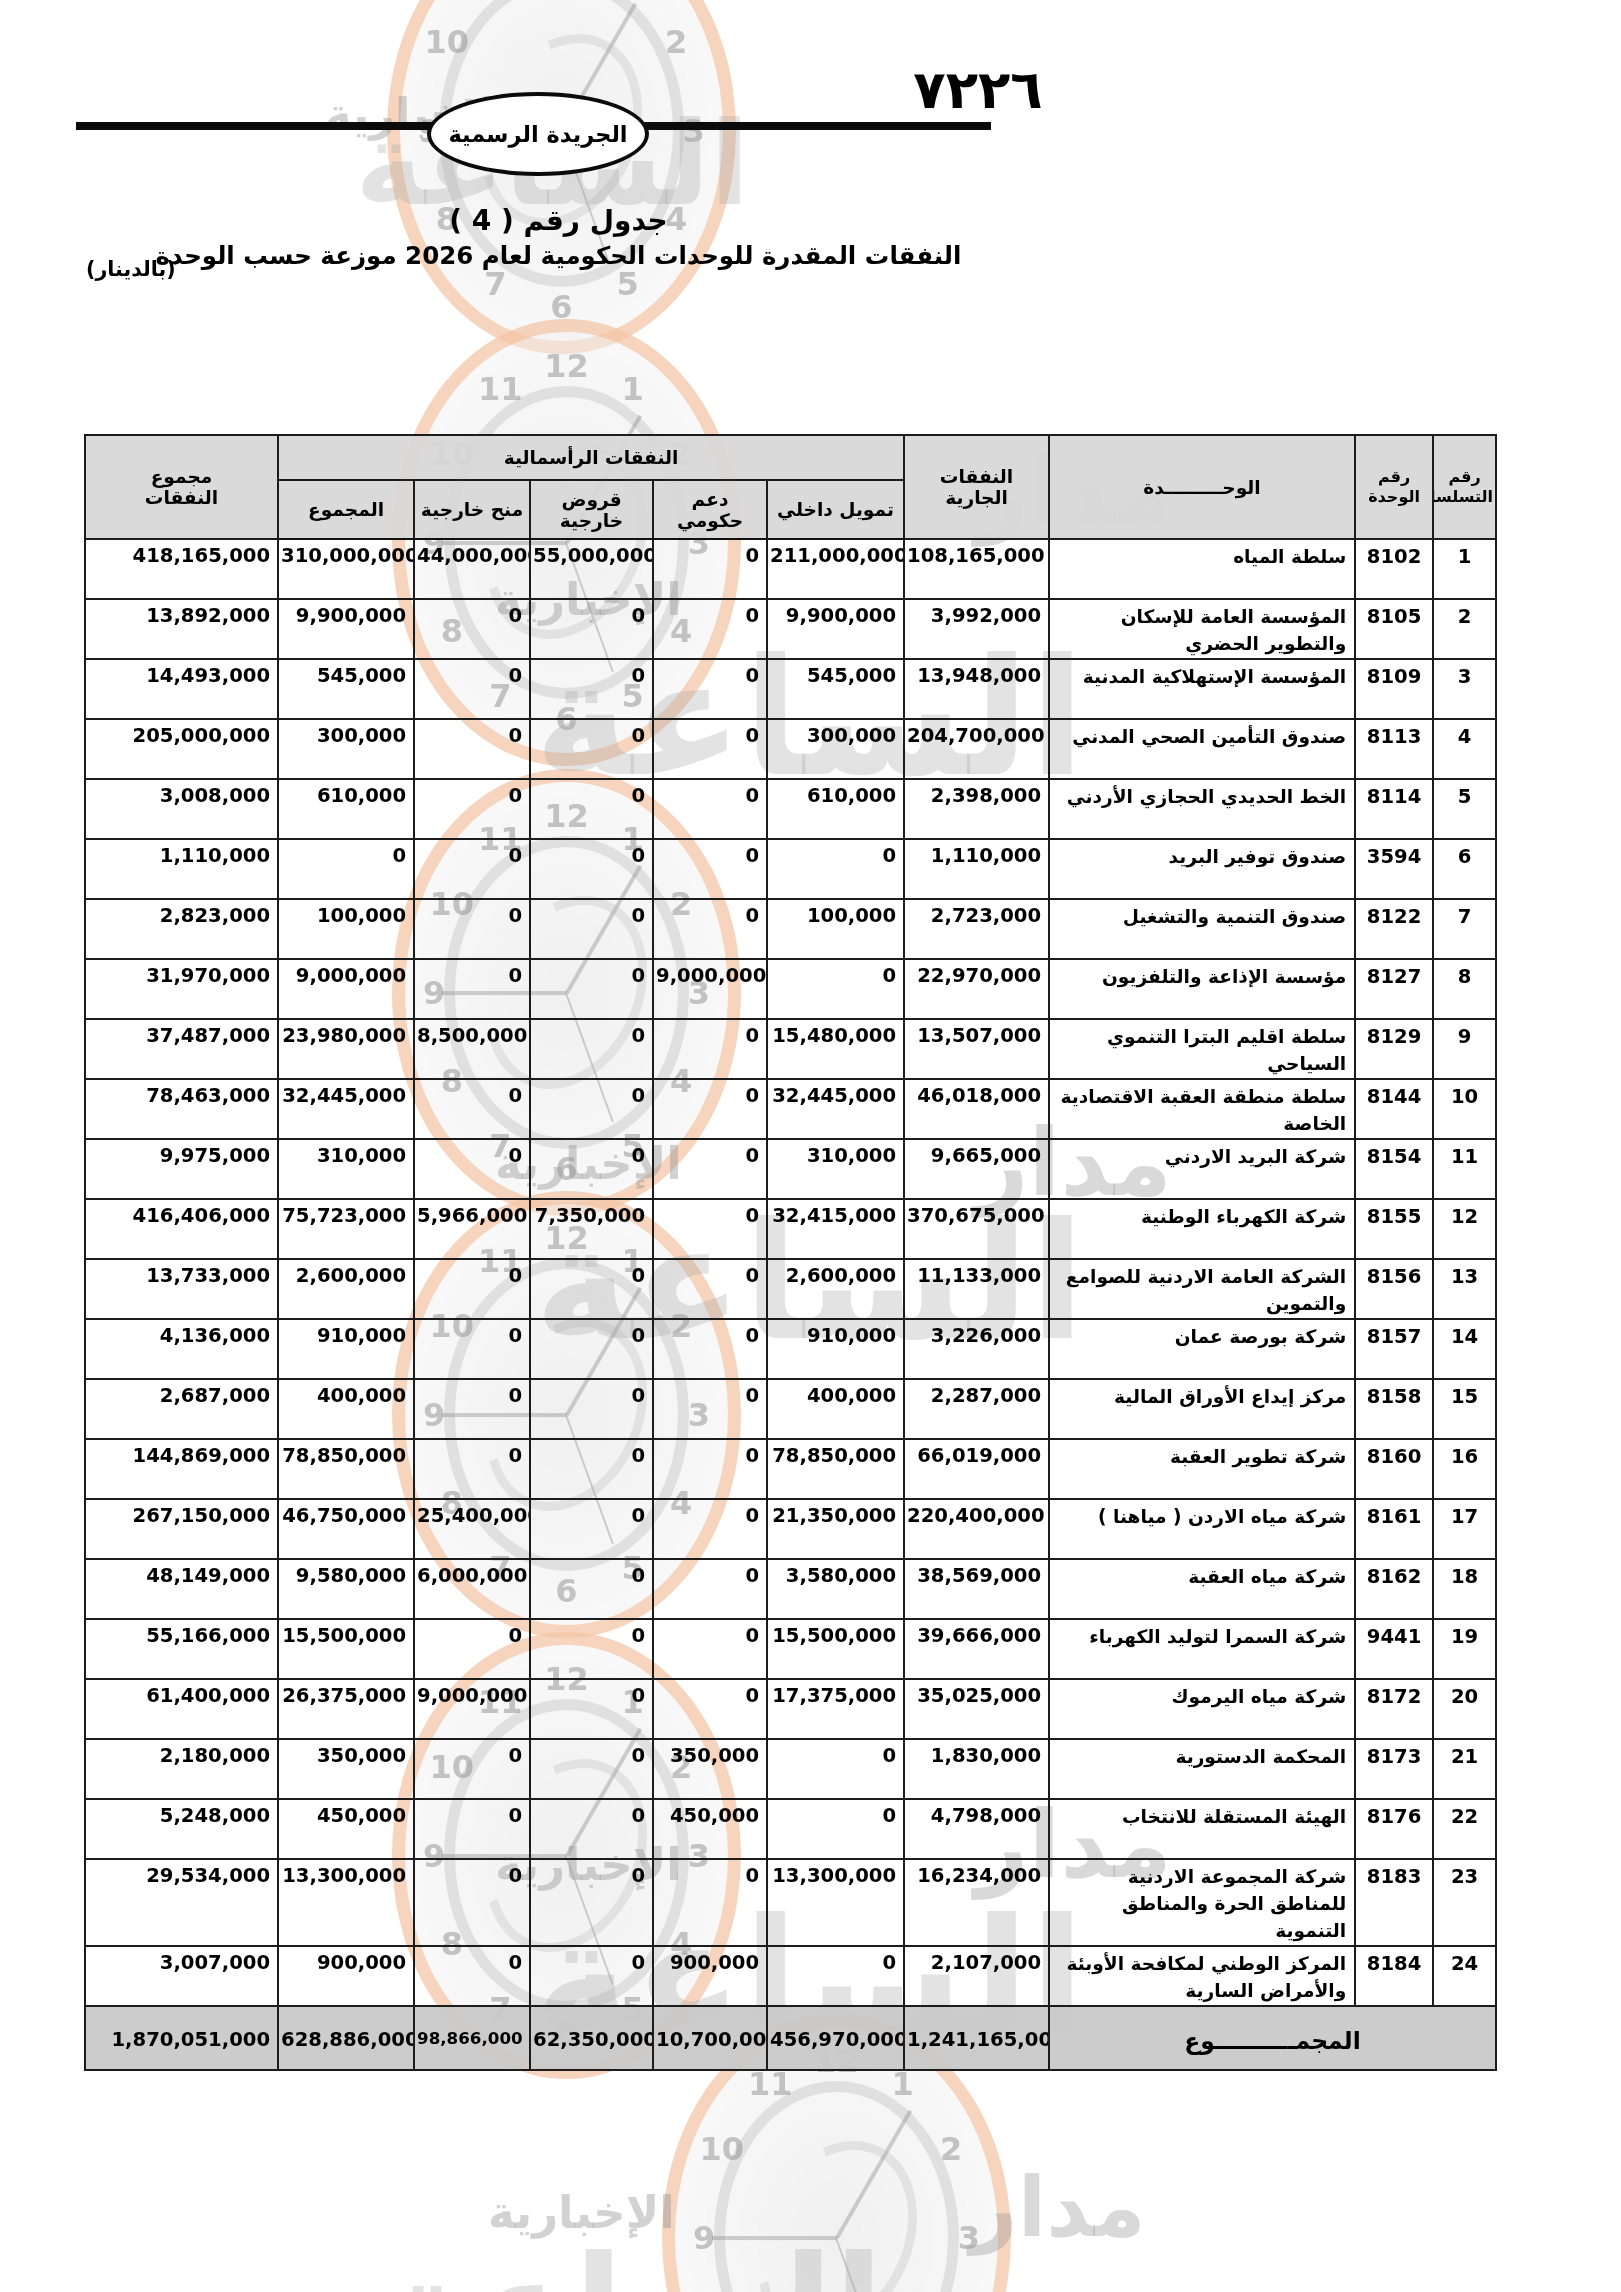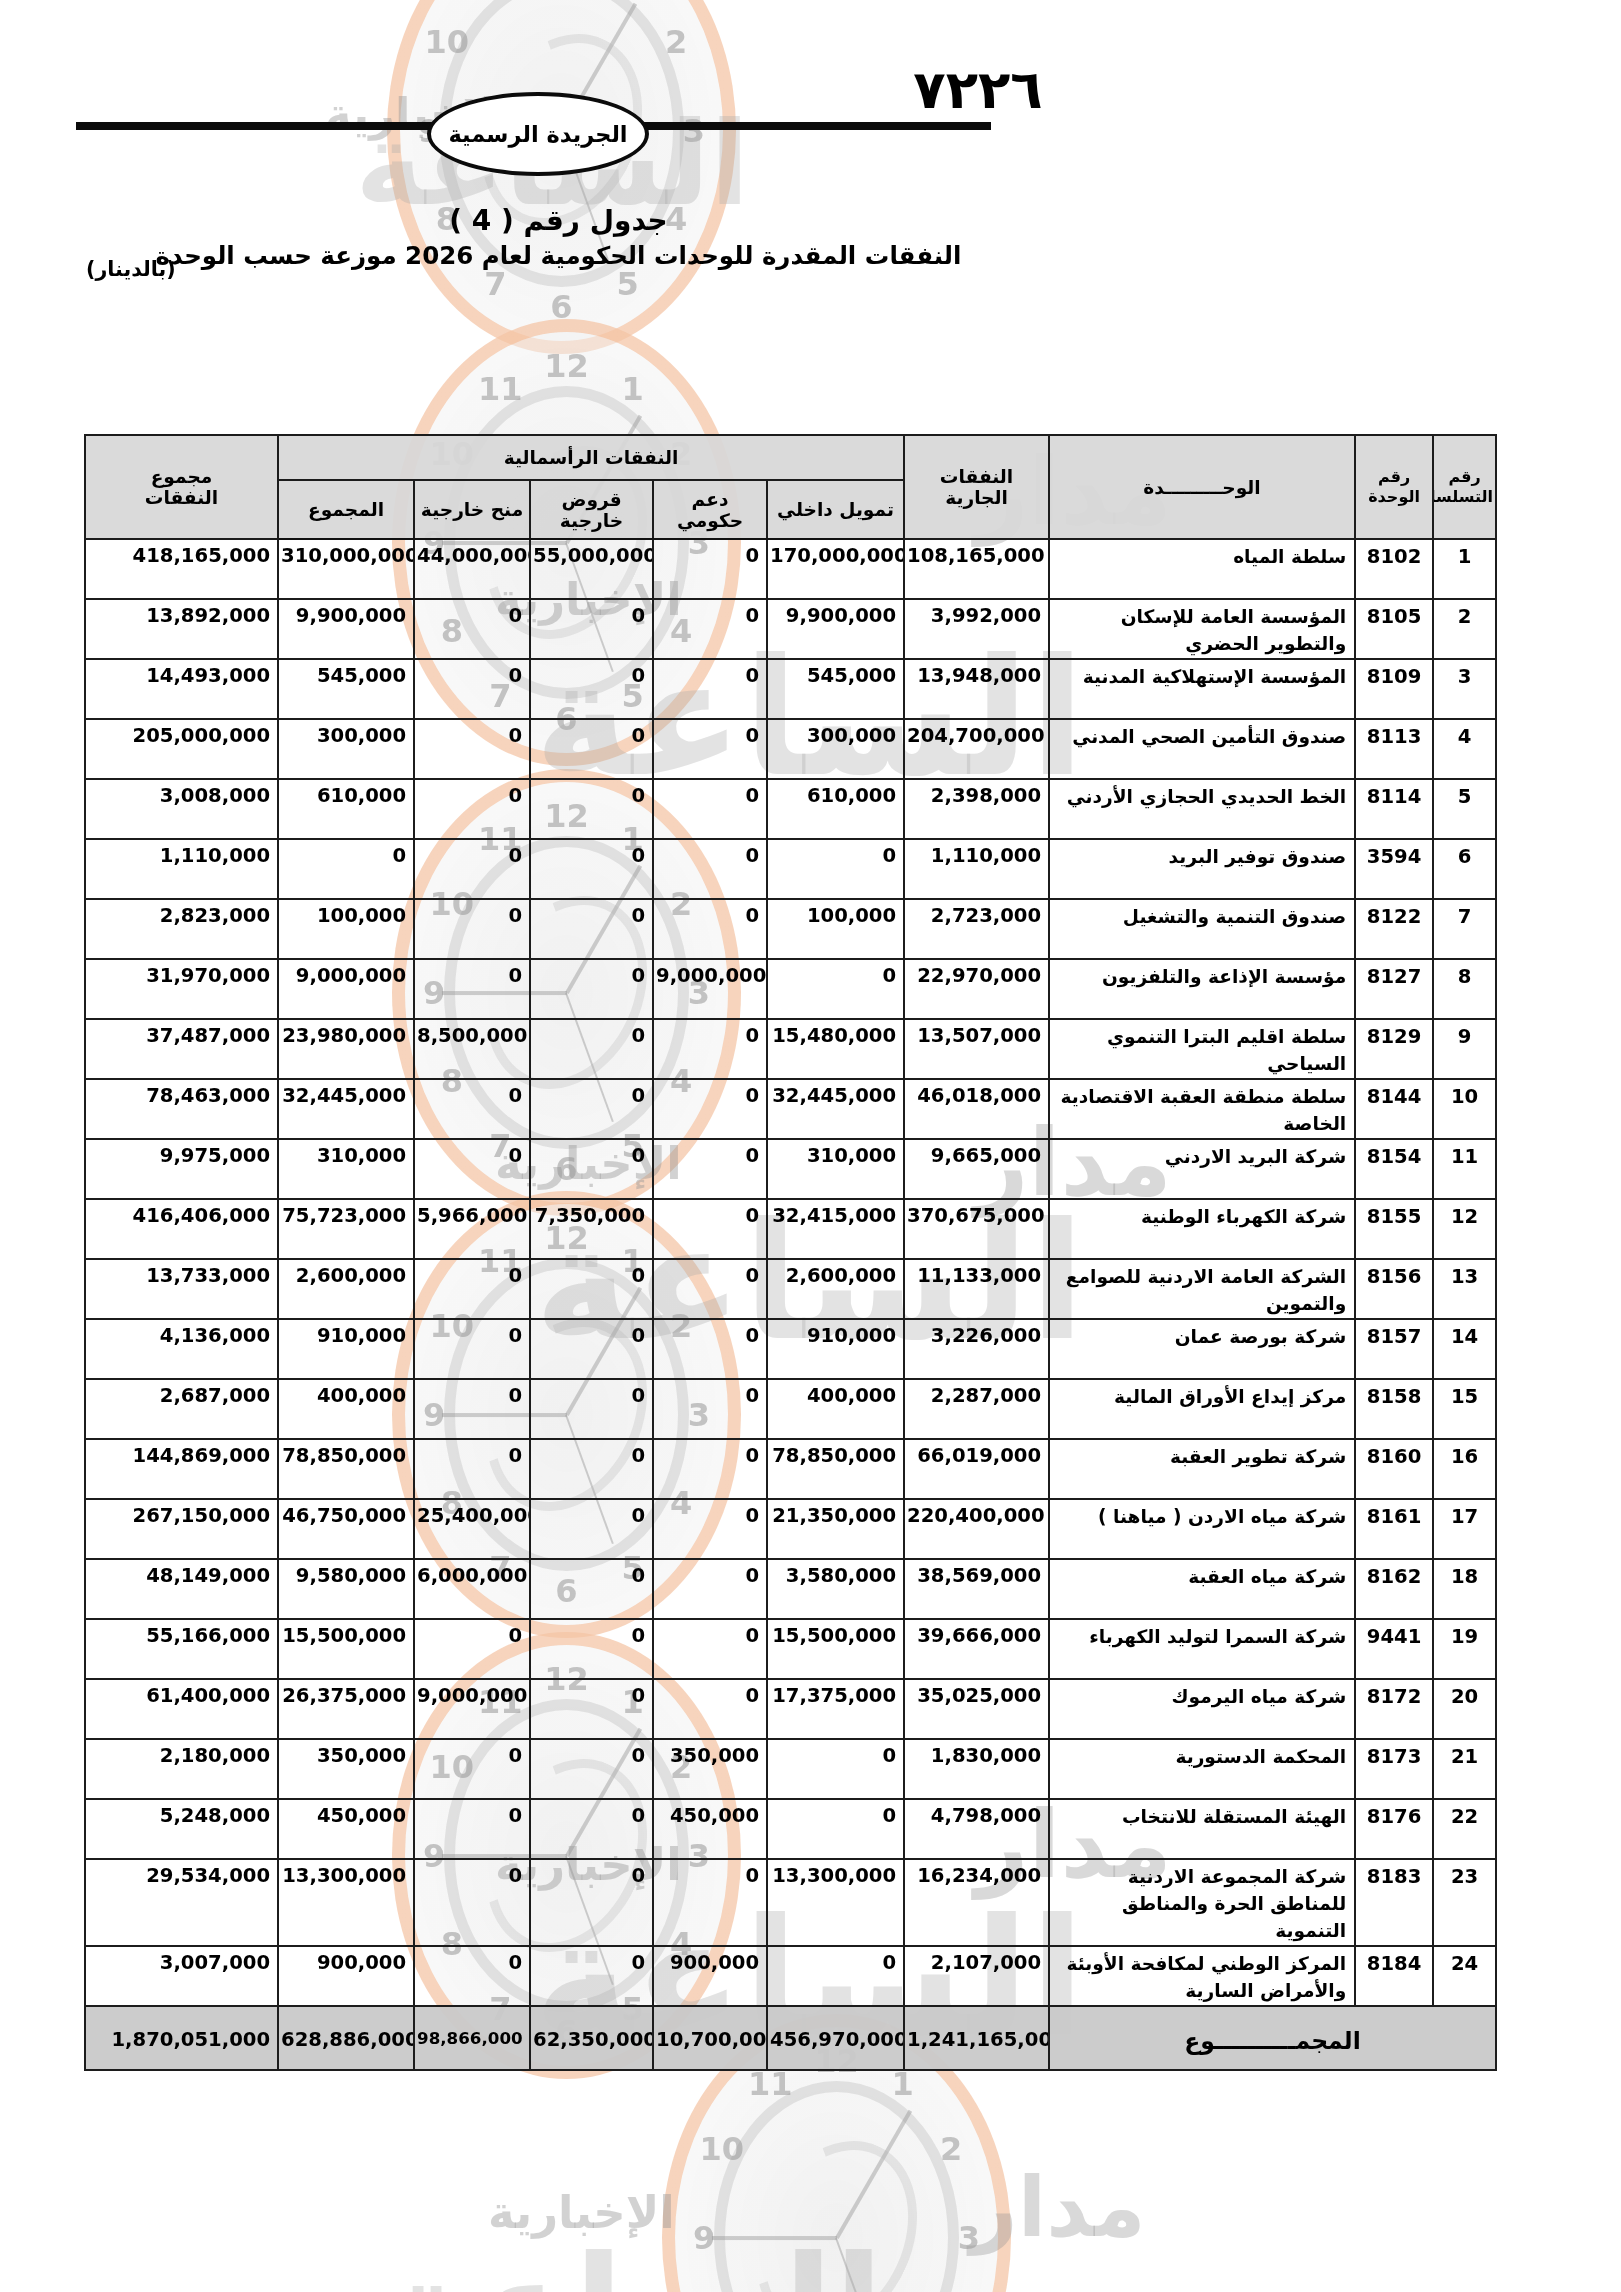--- a/index.html
+++ b/index.html
@@ -215,21 +215,21 @@
             <th>منح خارجية</th>
             <th>المجموع</th>
           </tr>
         </thead>
         <tbody>
             <tr class="data-row">
     <td class="c-serial">1</td>
     <td class="c-unitno">8102</td>
     <td class="c-unit">سلطة المياه</td>
     <td class="num">108,165,000</td>
-    <td class="num">170,000,000</td>
+    <td class="num">211,000,000</td>
     <td class="num">0</td>
     <td class="num">55,000,000</td>
     <td class="num">44,000,000</td>
     <td class="num">310,000,000</td>
     <td class="num">418,165,000</td>
   </tr>
             <tr class="data-row">
     <td class="c-serial">2</td>
     <td class="c-unitno">8105</td>
     <td class="c-unit">المؤسسة العامة للإسكان والتطوير الحضري</td>

